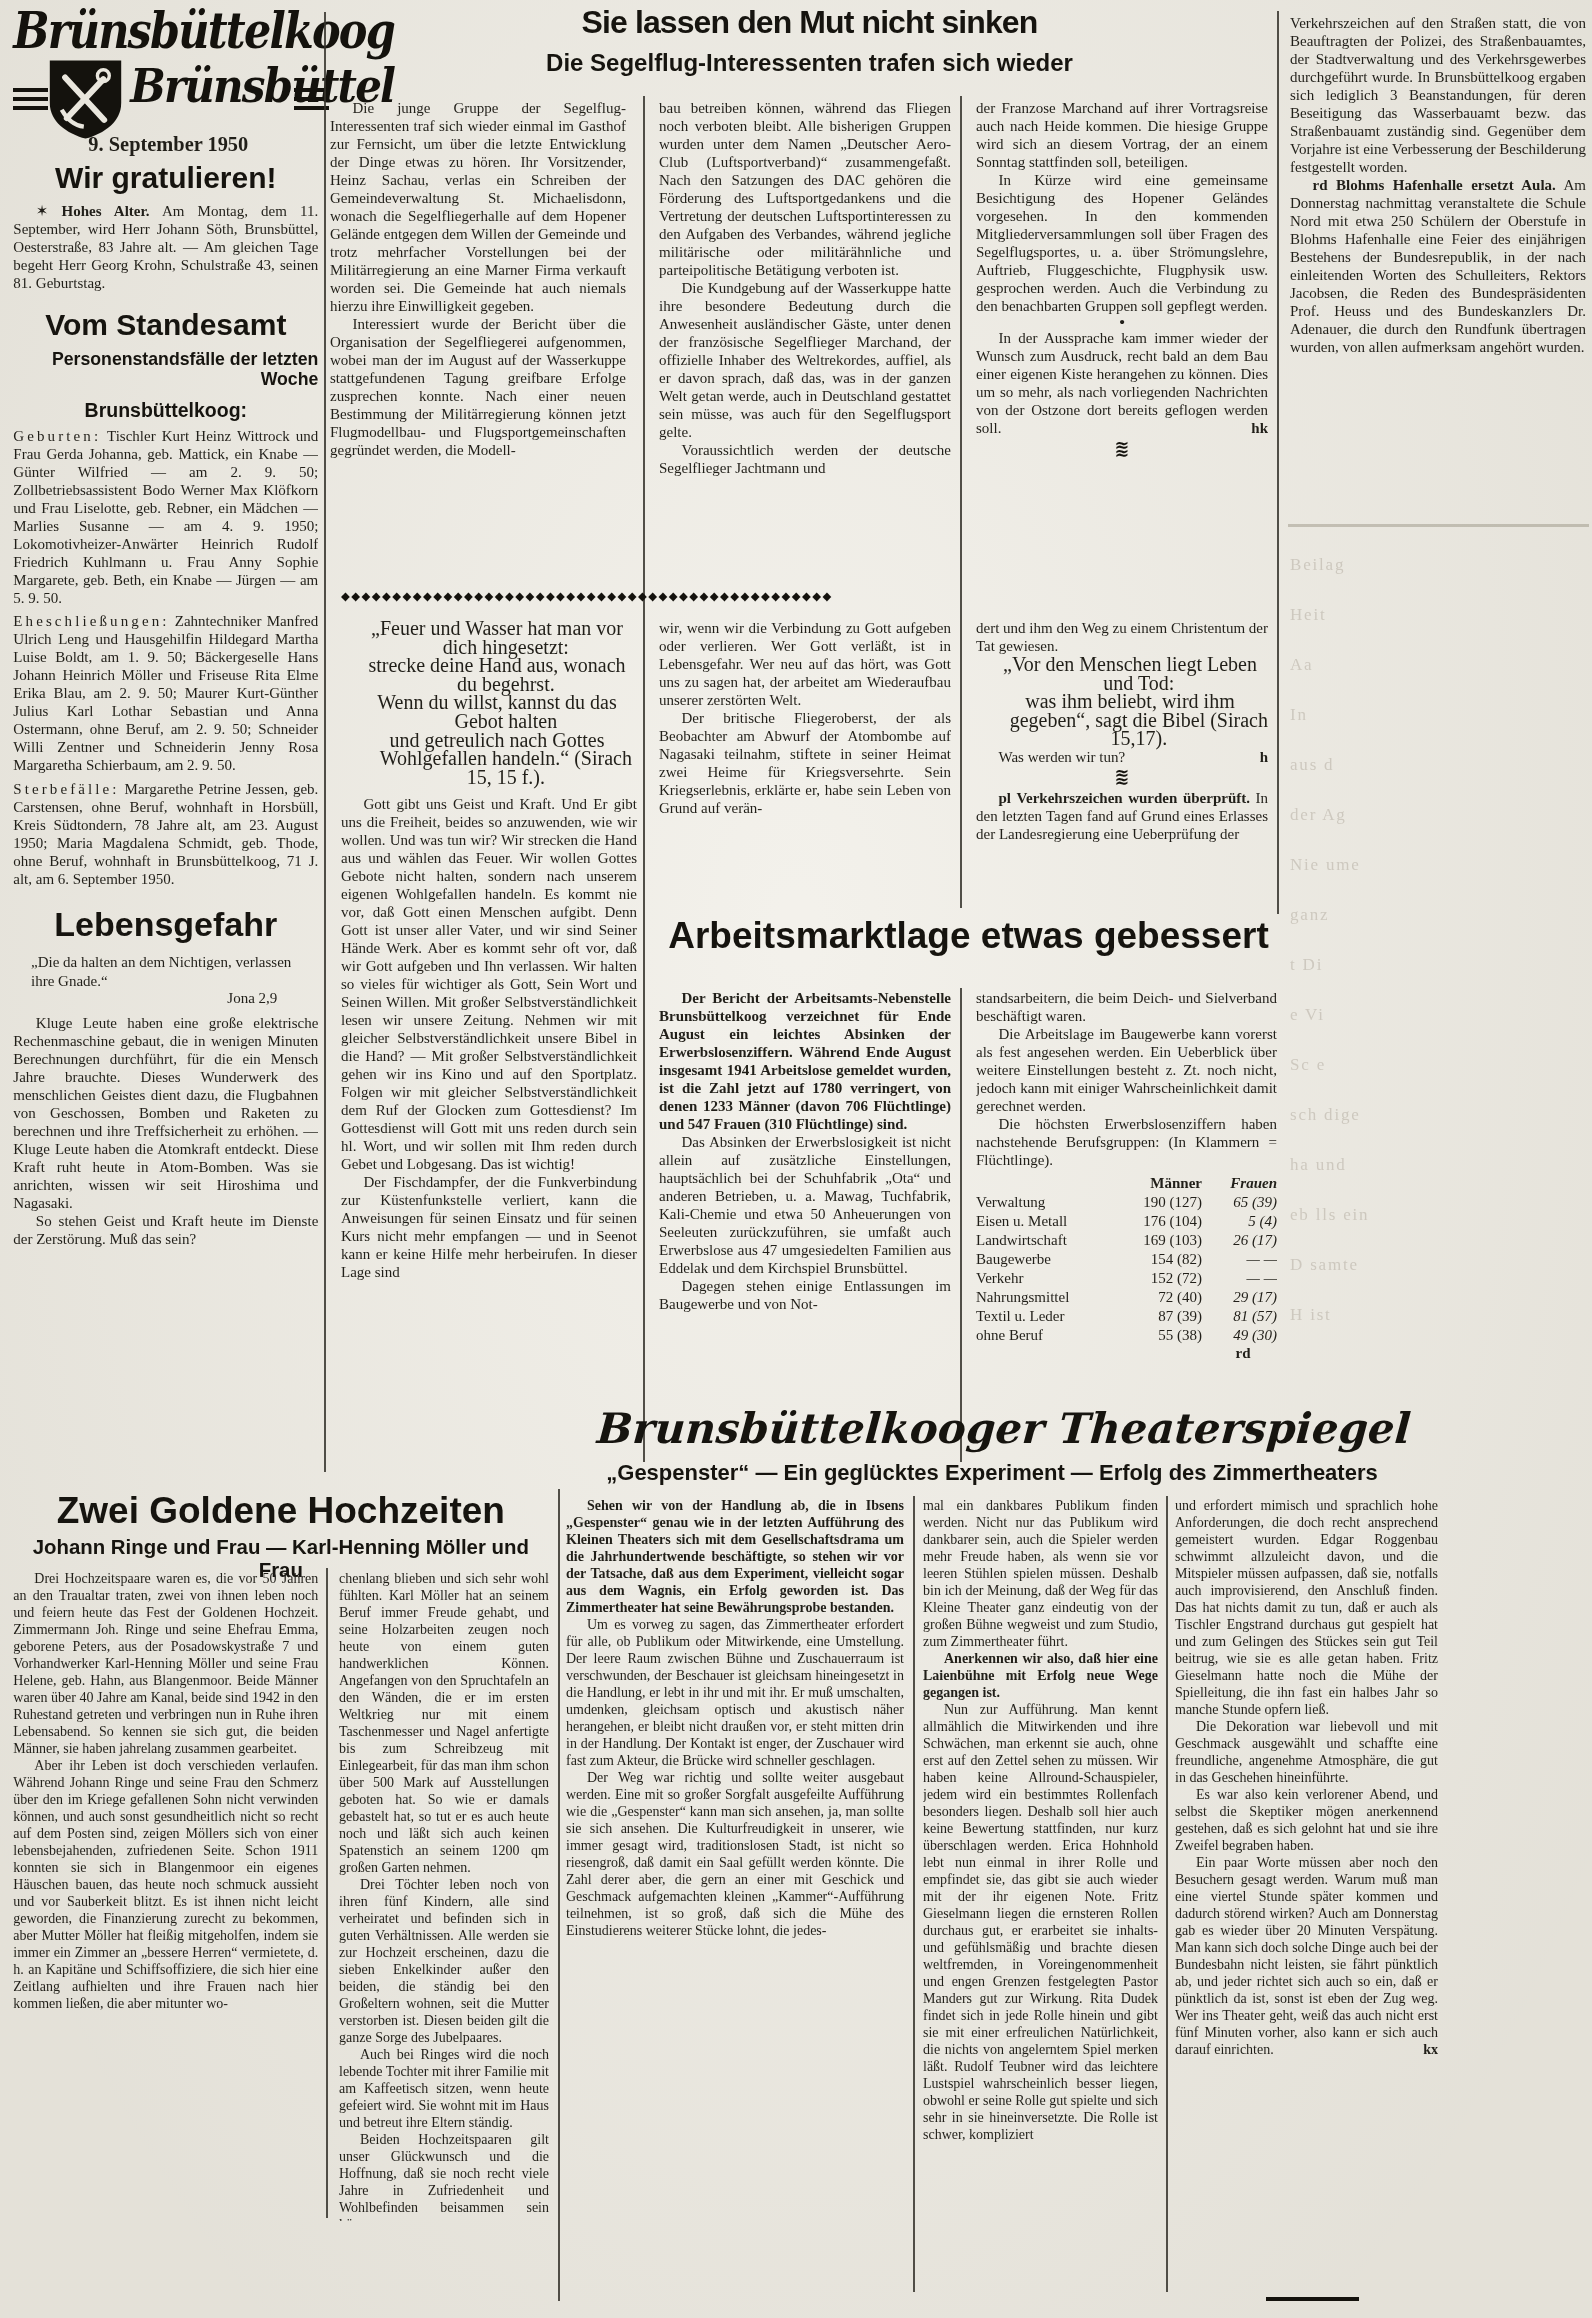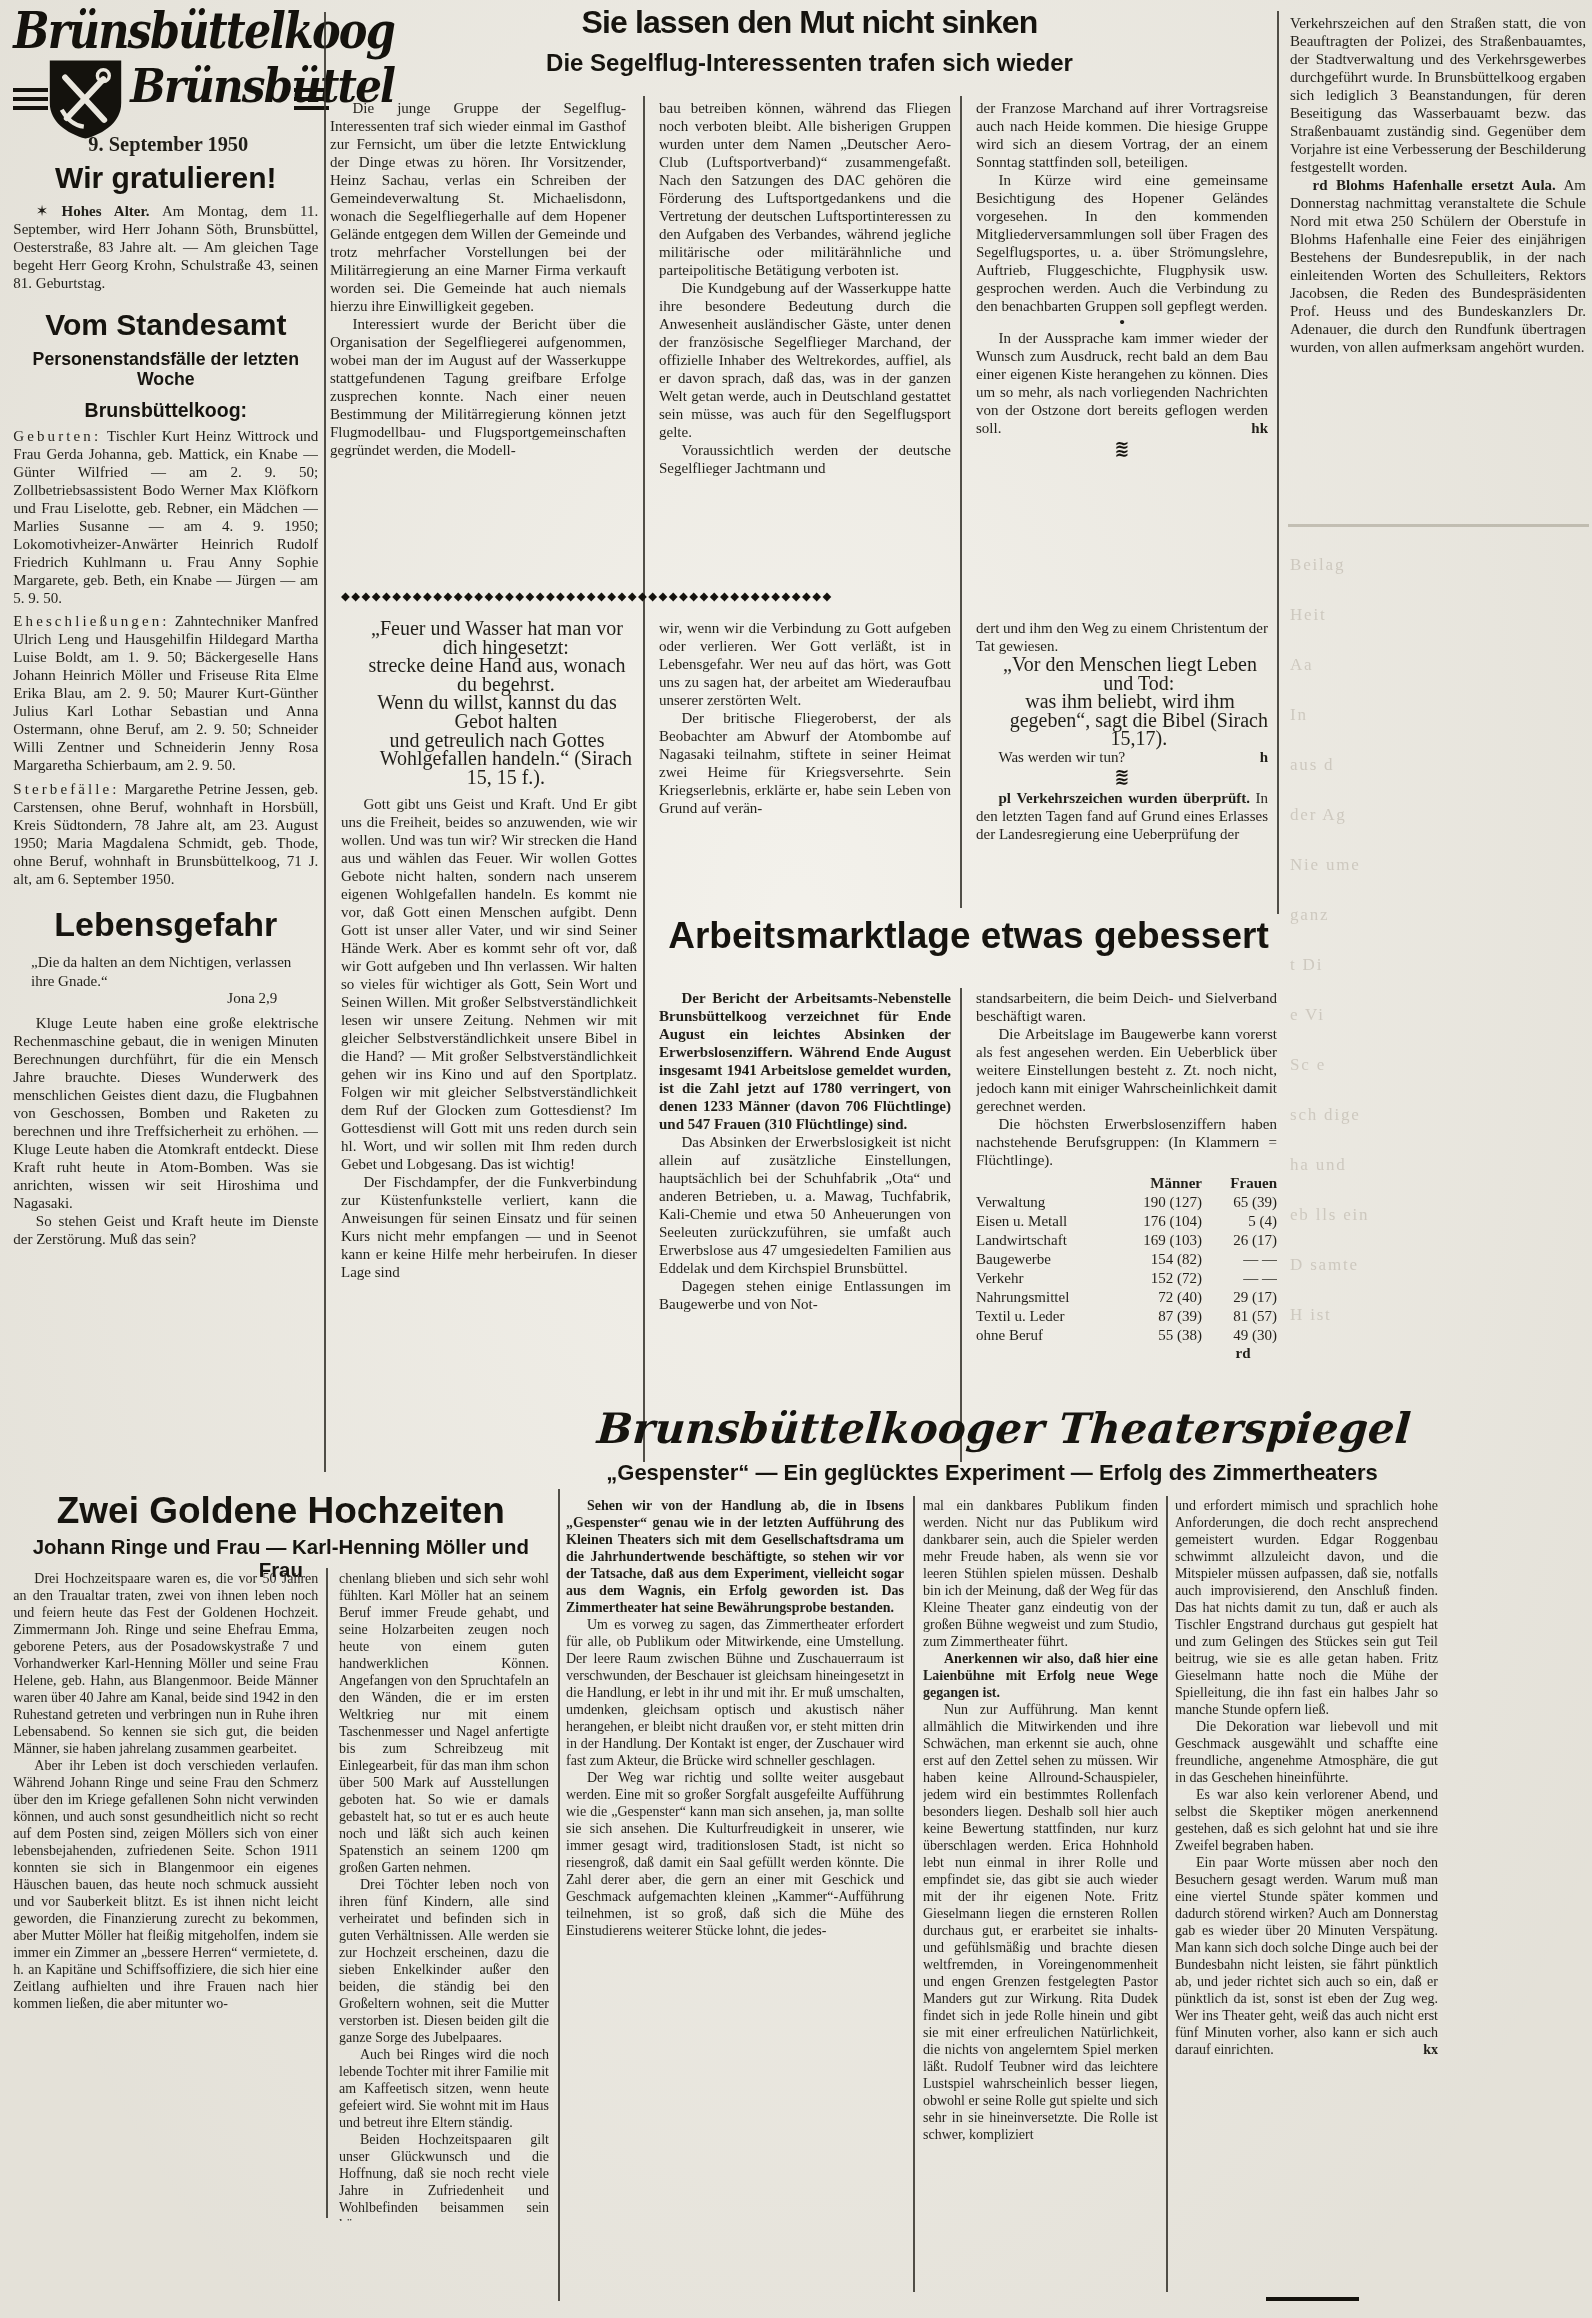--- a/index.html
+++ b/index.html
@@ -13,37 +13,37 @@
   .bb p{font-size:14px;line-height:17px;}
   .b{font-weight:bold;}
   .sp{letter-spacing:3.1px;}
   .sig{float:right;padding-left:8.8px;font-weight:bold;}
   .vrule{position:absolute;width:1.8px;background:#35332b;opacity:.85;}
   .h-sans{font-family:"Liberation Sans","DejaVu Sans",sans-serif;font-weight:bold;color:#16140f;}
   .center{text-align:center;}
   .headline-main{font-size:32px;letter-spacing:-0.9px;white-space:nowrap;}
   .subhead-main{font-size:24px;margin-top:8.8px;}
   .h-col{font-size:30px;margin:16px 0 7px 0;}
-  .h-sub2{font-size:17.7px;line-height:20.4px;margin-bottom:3.5px;}
+  .h-sub2{font-size:17.7px;line-height:20.4px;margin-bottom:3.5px;text-align:right;}
   .h-place{font-size:19.5px;margin:8.8px 0 5.3px 0;}
   .quote{font-size:15px;line-height:18.6px;padding-left:17.7px;text-align:left;}
   .quote-src{font-size:15px;text-align:right;padding-right:41px;}
   .verse div{font-size:20px;line-height:18.6px;padding-left:17.7px;text-indent:-17.7px;text-align:center;margin-left:16px;}
   .wave{text-align:center;font-family:"DejaVu Sans",sans-serif;font-weight:bold;font-size:17.7px;color:#16140f;}
   .wave span{display:block;line-height:8px;}
   .dotline{text-align:center;font-size:17.7px;line-height:14px;}
   .diamonds{font-family:"DejaVu Sans",sans-serif;font-size:11.5px;letter-spacing:1.4px;color:#14120d;white-space:nowrap;overflow:hidden;}
   .mh{font-family:"DejaVu Serif",serif;font-weight:bold;font-style:italic;color:#14120d;white-space:nowrap;}
   .theater-head{font-family:"DejaVu Serif",serif;font-weight:bold;font-style:italic;font-size:42px;color:#16140f;transform:skewX(-4deg);}
   .tbl{margin-top:5.3px;font-size:15px;line-height:19px;}
   .tbl-head{display:flex;font-weight:bold;}
   .tbl-row{display:flex;}
   .tbl .lab{flex:1;}
   .tbl .m{width:84px;text-align:right;}
-  .tbl .f{width:75px;text-align:right;}
+  .tbl .f{width:75px;text-align:right;font-style:italic;}
   .ghost{color:rgba(112,102,82,.24);font-size:17px;line-height:50px;white-space:pre-line;letter-spacing:1.8px;}
   .ghost-line{position:absolute;background:rgba(95,85,65,.28);}
   .flour{width:35px;height:25px;background:repeating-linear-gradient(#14120d 0 4.4px,transparent 4.4px 8.8px);}
   .end-bar{position:absolute;background:#14120d;}
 </style>
 </head>
 <body>
 
 <div class="page">
 

